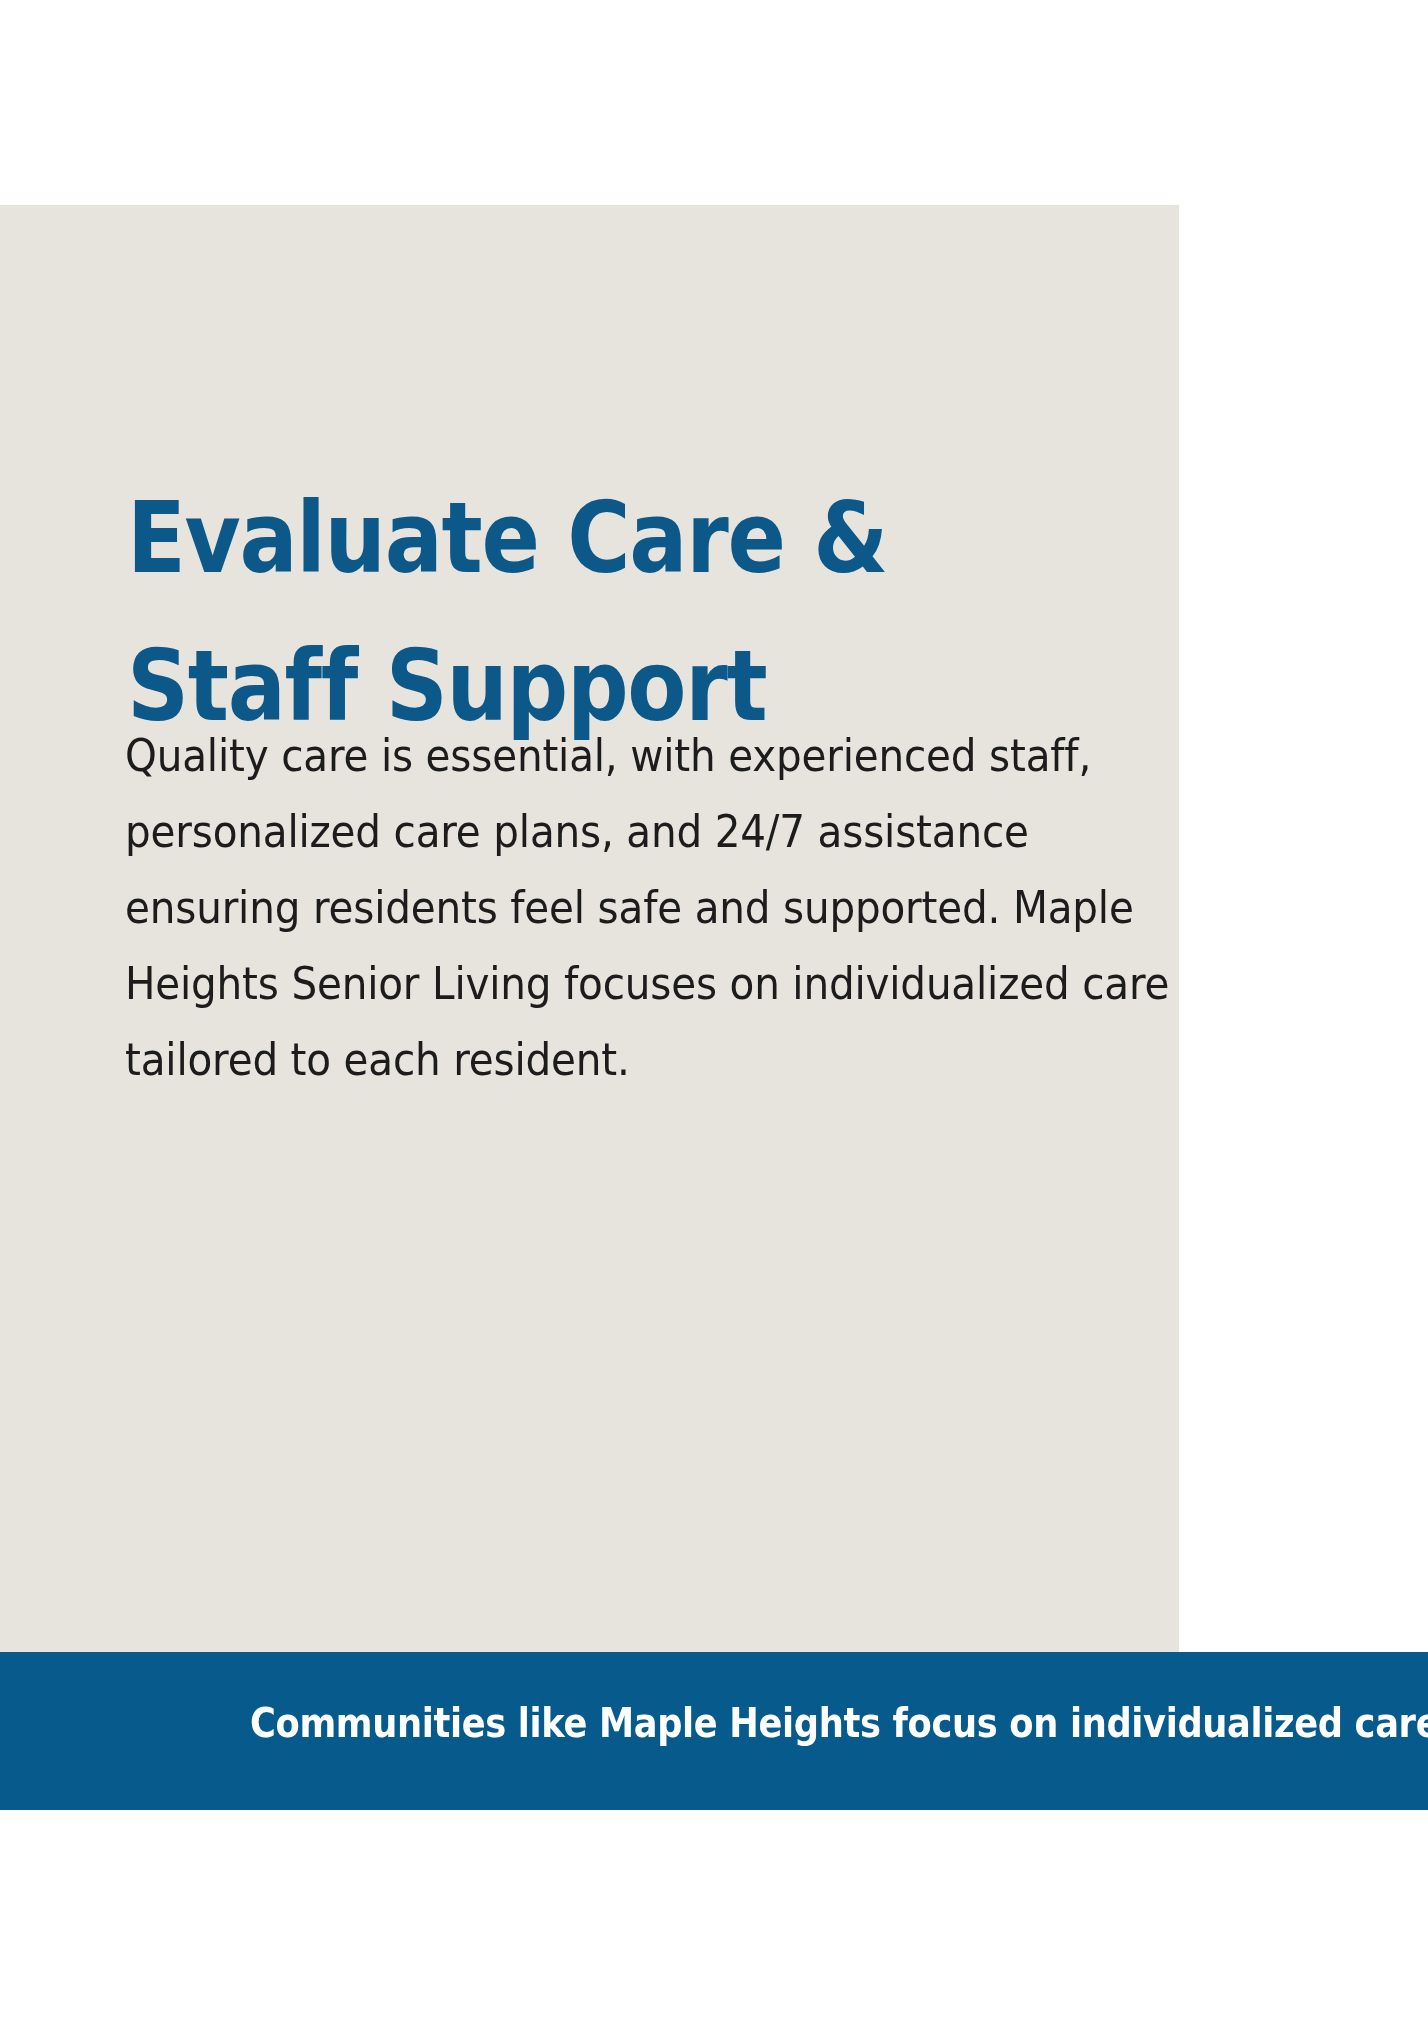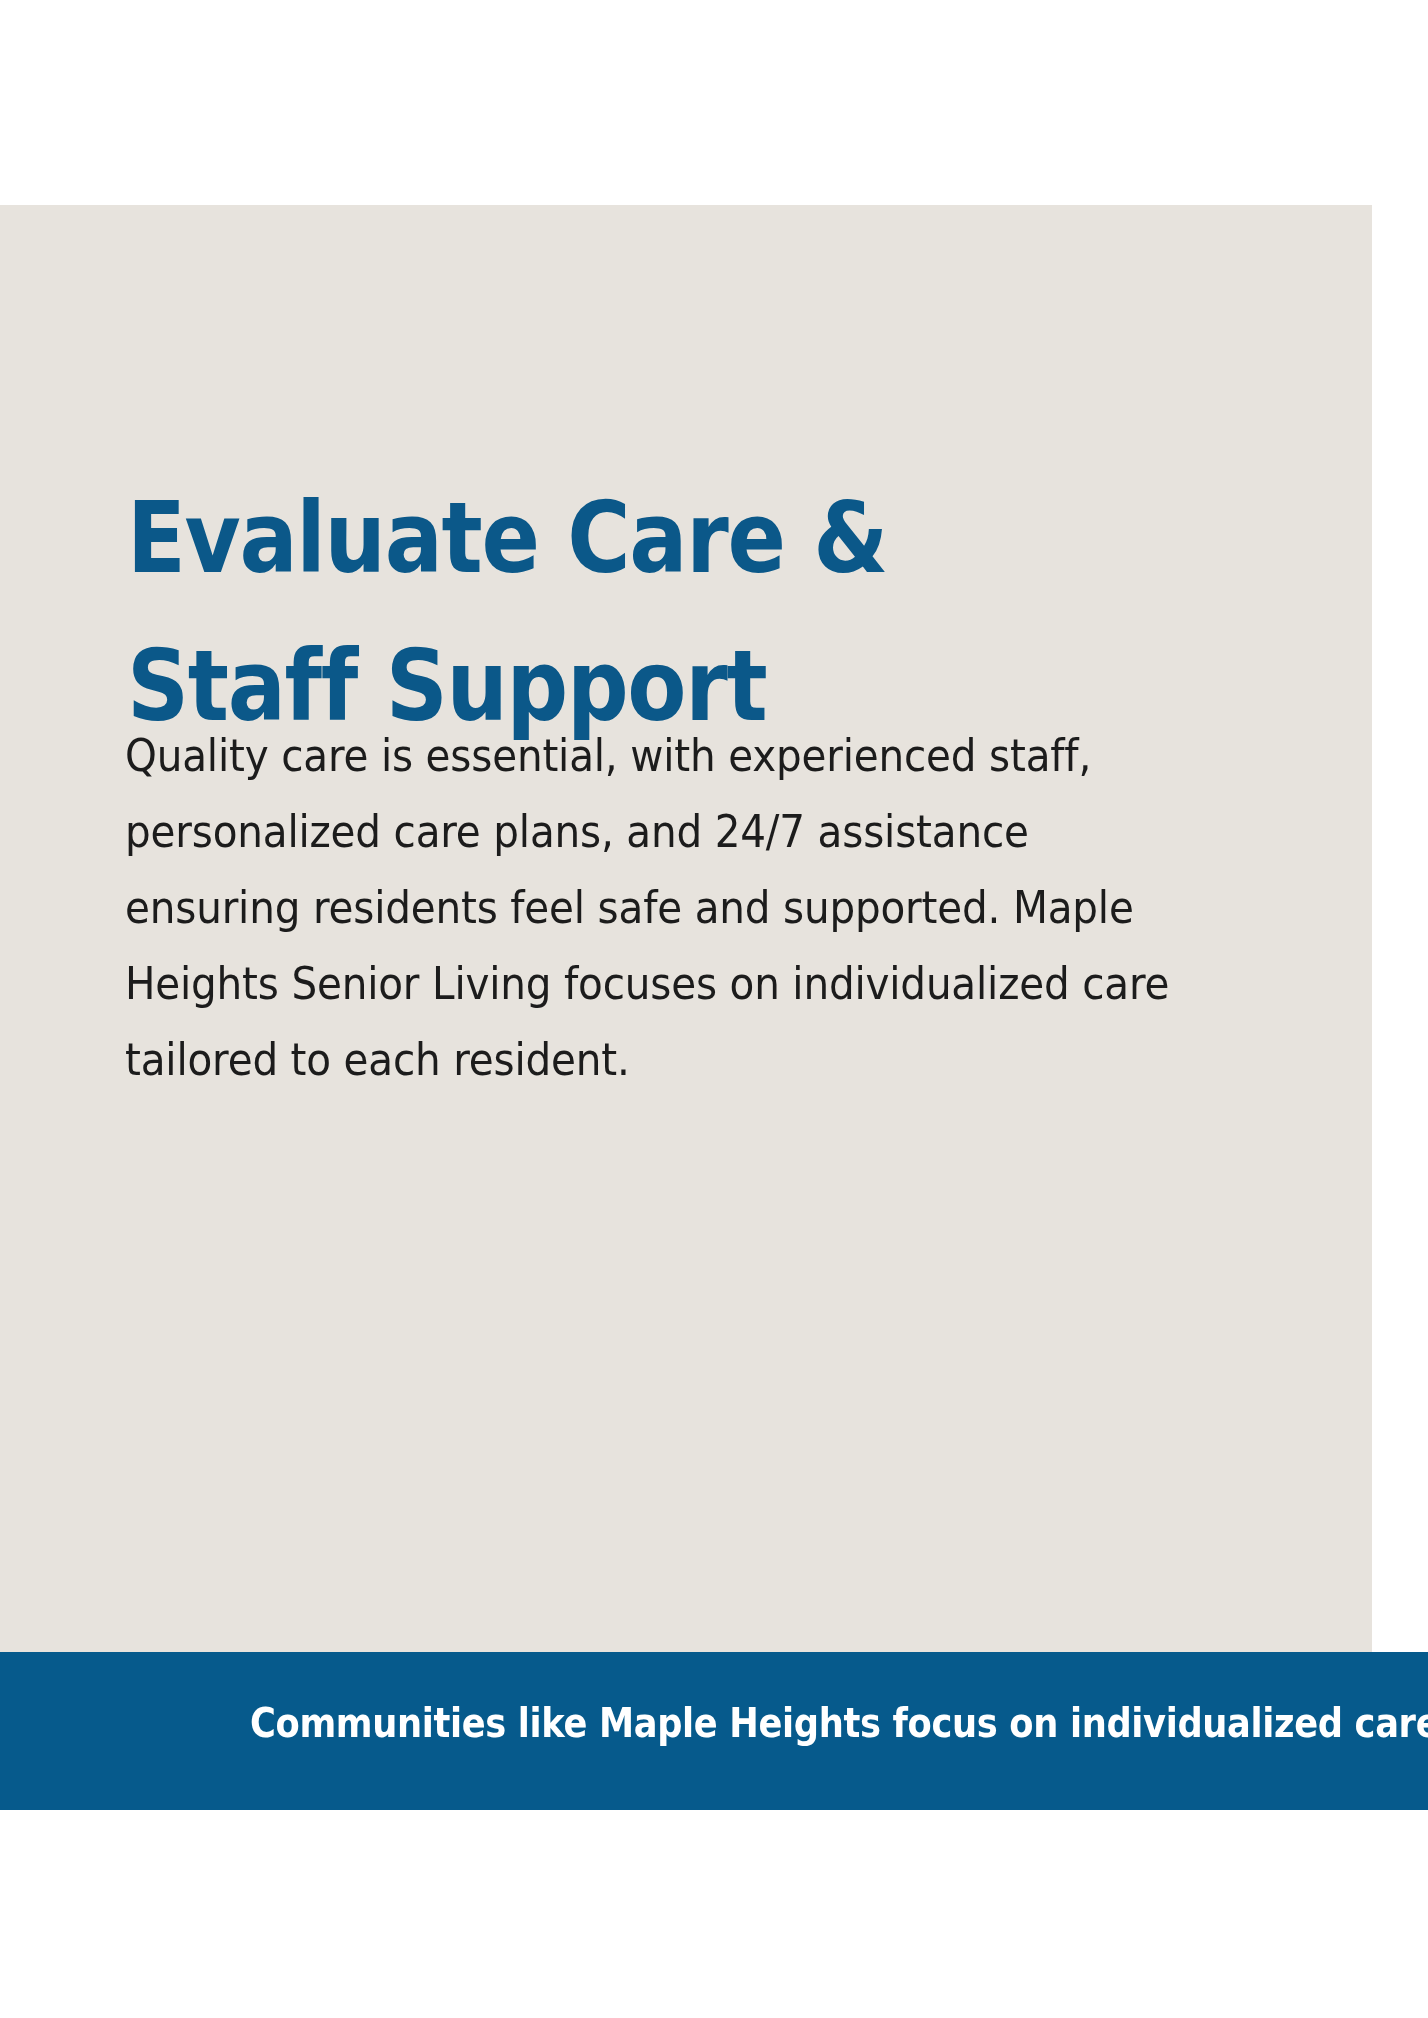--- a/index.html
+++ b/index.html
@@ -24,24 +24,25 @@
     height: 2018px;
     background: #ffffff;
     overflow: hidden;
   }
 
   
   #content-panel {
     position: absolute;
     left: 0;
     top: 205px;
-    width: 1372px;
+    width: 1144px;
     height: 1447px;
     background: #e7e3dd;
     overflow: hidden;
+    padding-left: 35px;
   }
 
   
   #section-heading {
     position: absolute;
     left: 127px;
     top: 193px;
     width: 1400px;
     color: #0b5889;
     font-family: "DejaVu Sans", sans-serif;

